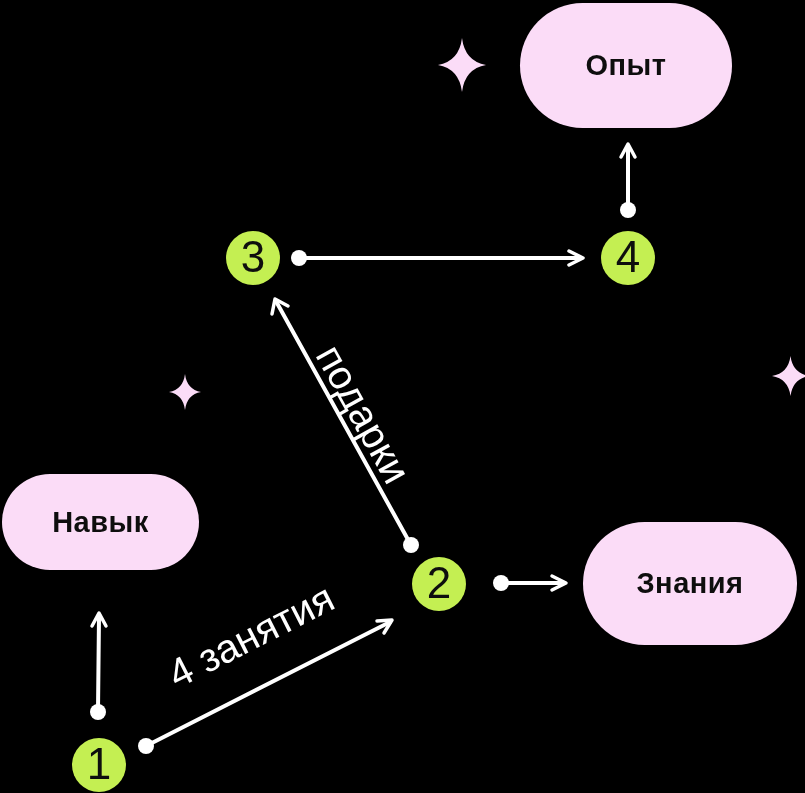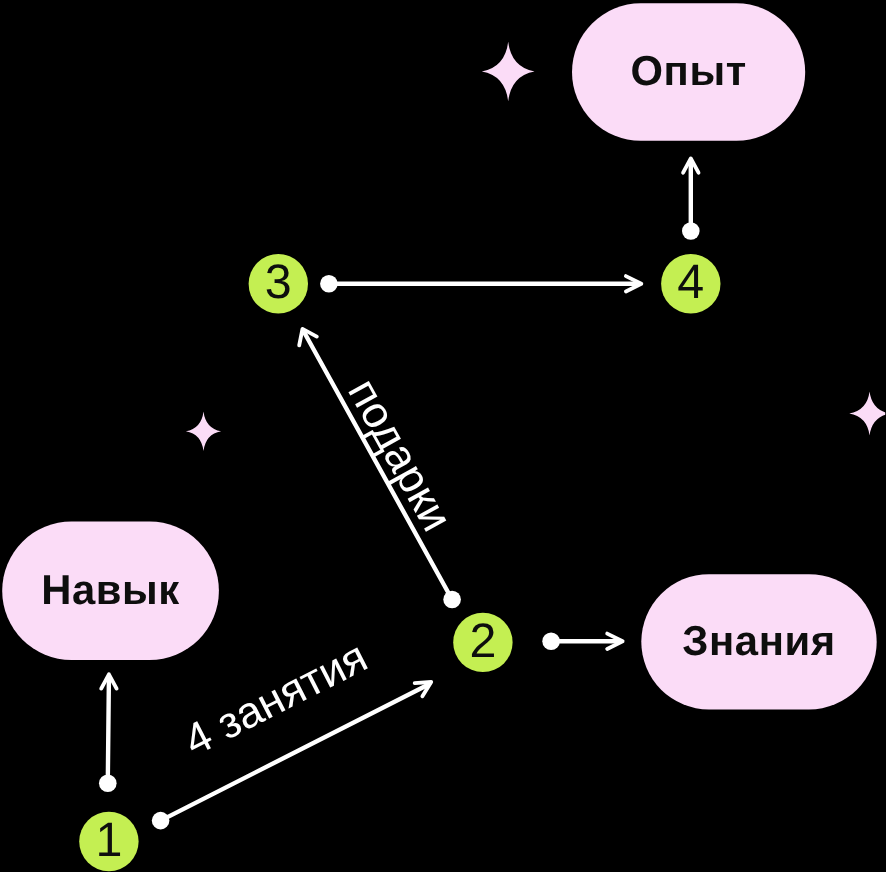--- a/index.html
+++ b/index.html
@@ -21,21 +21,21 @@
   .stage svg.arrows{position:absolute;left:0;top:0;}
   .arrows line{stroke:var(--arrow,#fff);stroke-width:4;stroke-linecap:round;}
   .arrows .dot{fill:var(--arrow,#fff);}
   .arrows .head{fill:none;stroke:var(--arrow,#fff);stroke-width:3.5;stroke-linecap:round;stroke-linejoin:round;}
   .pill{
     position:absolute;
     background:var(--pill-fill,#fbdcf7);
     border-radius:70px;
     display:flex;align-items:center;justify-content:center;
     color:var(--dark-text,#0e0e0e);
-    font-size:38px;font-weight:700;letter-spacing:0.5px;
+    font-size:29px;font-weight:700;letter-spacing:0.5px;
   }
   .node{
     position:absolute;
     width:54px;height:54px;border-radius:50%;
     background:var(--node-fill,#c4ef52);
     display:flex;align-items:center;justify-content:center;
     color:var(--dark-text,#0e0e0e);
     font-size:44px;font-weight:400;line-height:1;
     padding-bottom:2px;box-sizing:border-box;
   }
@@ -83,21 +83,21 @@
     <g>
       <circle class="dot" cx="501" cy="583" r="8"></circle>
       <line x1="501" y1="583" x2="561" y2="583"></line>
       <polyline class="head" points="552,576 566,583 552,590"></polyline>
     </g>
   </svg>
 
   <div class="pill" style="left:520px;top:3px;width:212px;height:125px;">
     <span>Опыт</span>
   </div>
-  <div class="pill" style="left:2px;top:474px;width:197px;height:126px;justify-content:center;">
+  <div class="pill" style="left:2px;top:474px;width:197px;height:96px;justify-content:center;">
     <span>Навык</span>
   </div>
   <div class="pill" style="left:583px;top:522px;width:214px;height:123px;text-align:center;">
     <span>Знания</span>
   </div>
 
   <div class="node" style="left:72px;top:738px;">
     <span>1</span>
   </div>
   <div class="node" style="left:412px;top:557px;">

